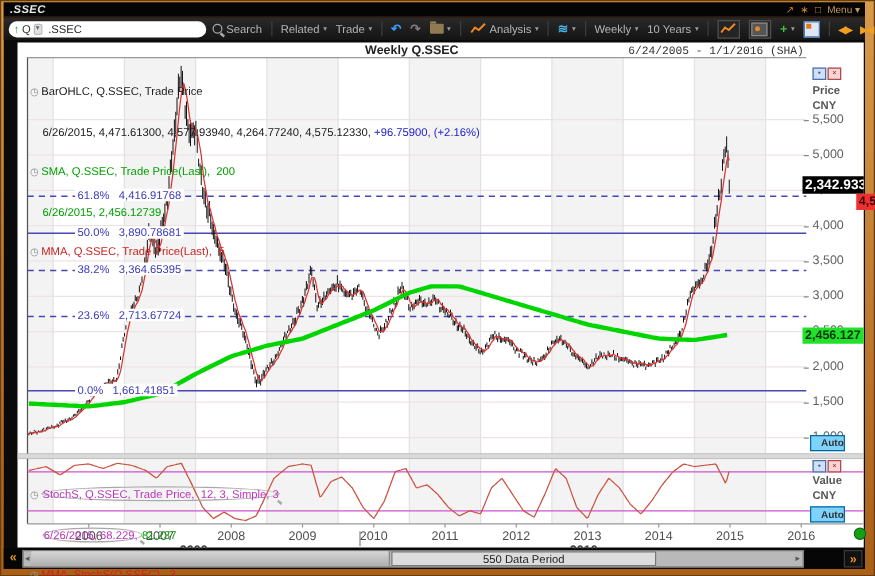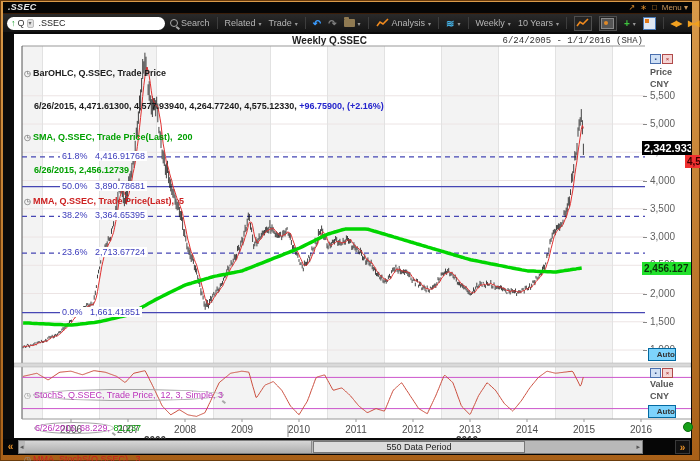--- a/index.html
+++ b/index.html
@@ -35,21 +35,21 @@
   .imgic{width:11px;height:9px;background:#555;border:1px solid #888;position:relative;}
   .imgic::after{content:"";position:absolute;left:2px;top:2px;width:4px;height:4px;border-radius:50%;background:#e08a28;}
   .boxdot{width:11px;height:11px;background:#dfe7f2;border:1px solid #4a7ab8;position:relative;}
   .boxdot::after{content:"";position:absolute;left:1px;top:1px;width:4px;height:4px;background:#e07818;}
   .orange2{color:#f0a020;font-size:8px;font-weight:bold;letter-spacing:-1px;}
   
   .chartwin{position:absolute;left:11px;top:32px;width:677px;height:404px;background:#fff;}
   .chead-title{position:absolute;left:0;right:46px;top:1px;text-align:center;font-size:10px;font-weight:bold;color:#222;}
   .chead-range{position:absolute;right:48px;top:2px;font-size:9px;color:#333;font-family:Liberation Mono, monospace;}
   svg#plot{position:absolute;left:0;top:0;}
-  .legend{position:absolute;left:10px;top:13px;font-size:9px;line-height:10.5px;white-space:pre;font-weight:bold;}
+  .legend{position:absolute;left:10px;top:13px;font-size:9px;line-height:10.5px;white-space:pre;}
   .clk{color:#909090;font-size:8px;margin-right:2px;}
   .lb.black{color:#1a1a1a;} .lb.blue{color:#2323cc;} .lb.green{color:#00a000;}
   .lb.red{color:#cc2020;} .lb.mag{color:#bb33bb;}
   .ind{padding-left:10px;}
   .stochlegend{position:absolute;left:10px;top:335px;font-size:9px;line-height:10.5px;white-space:pre;}
   
   .axhead{position:absolute;font-size:9px;font-weight:bold;color:#555;}
   .tickl{position:absolute;font-size:10px;color:#5f5f5f;}
   .tickd{position:absolute;width:4px;height:1px;background:#888;}
   .pricebox{position:absolute;left:628px;width:49px;overflow:hidden;font-weight:bold;box-sizing:border-box;padding-left:2px;}

